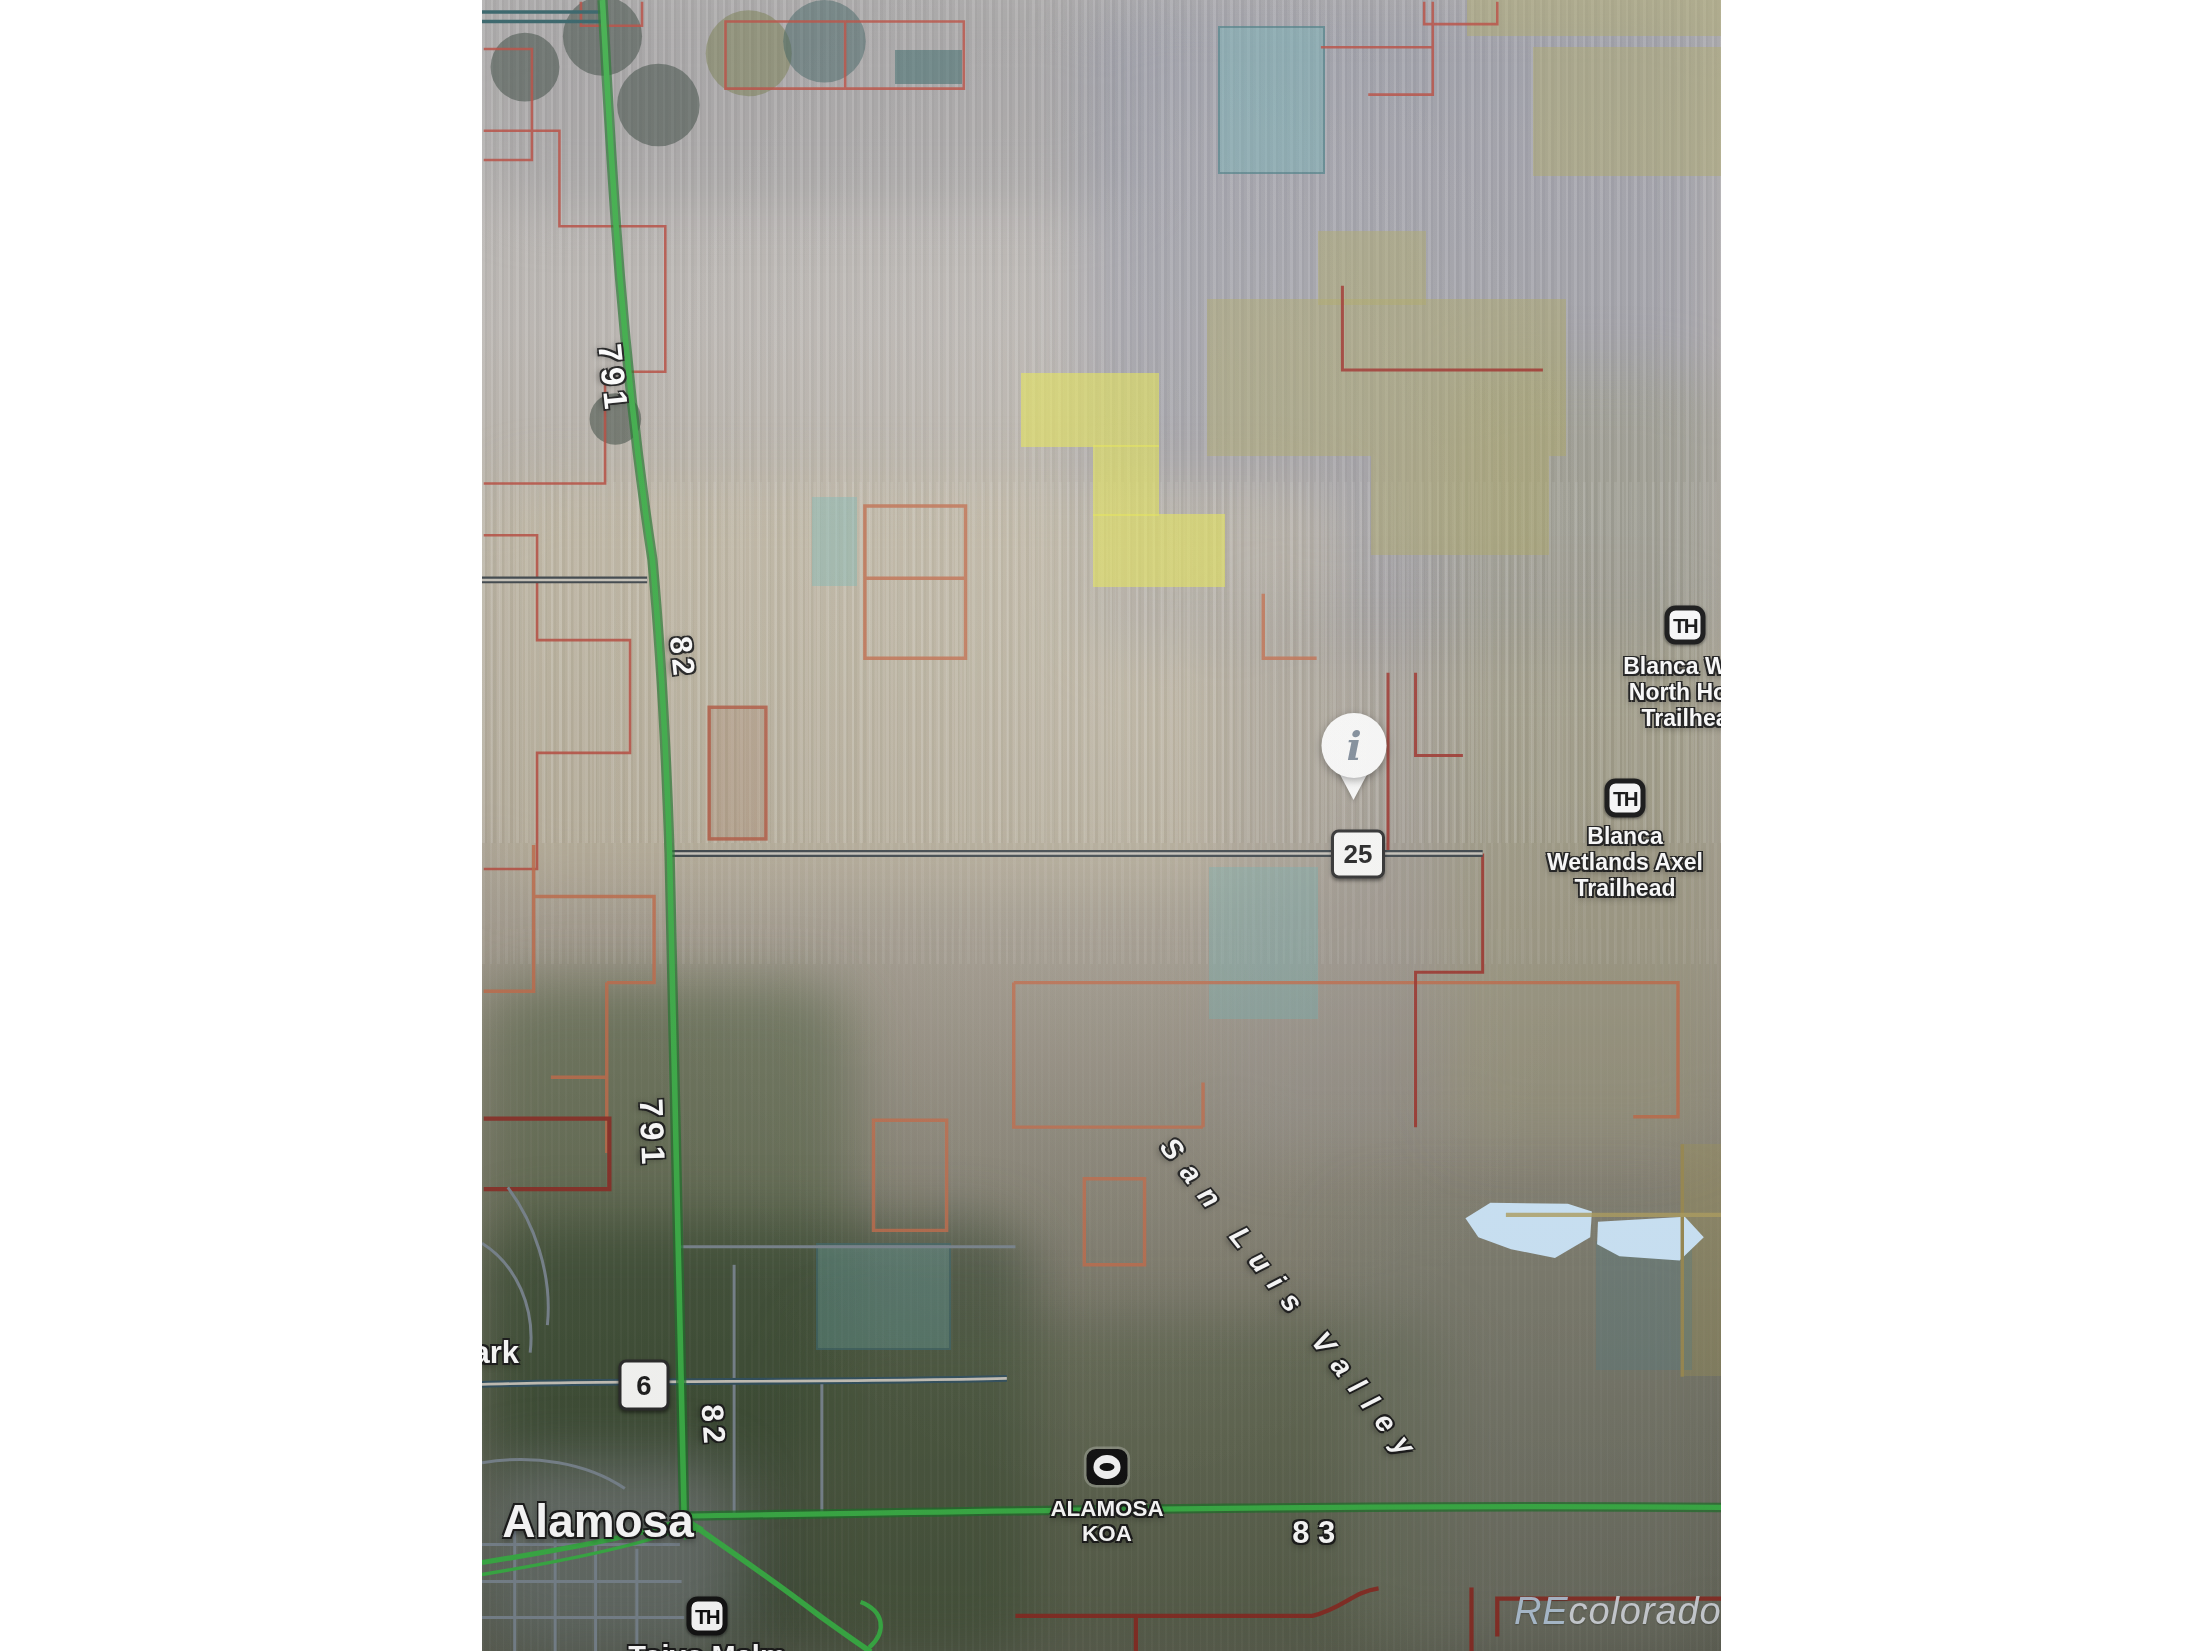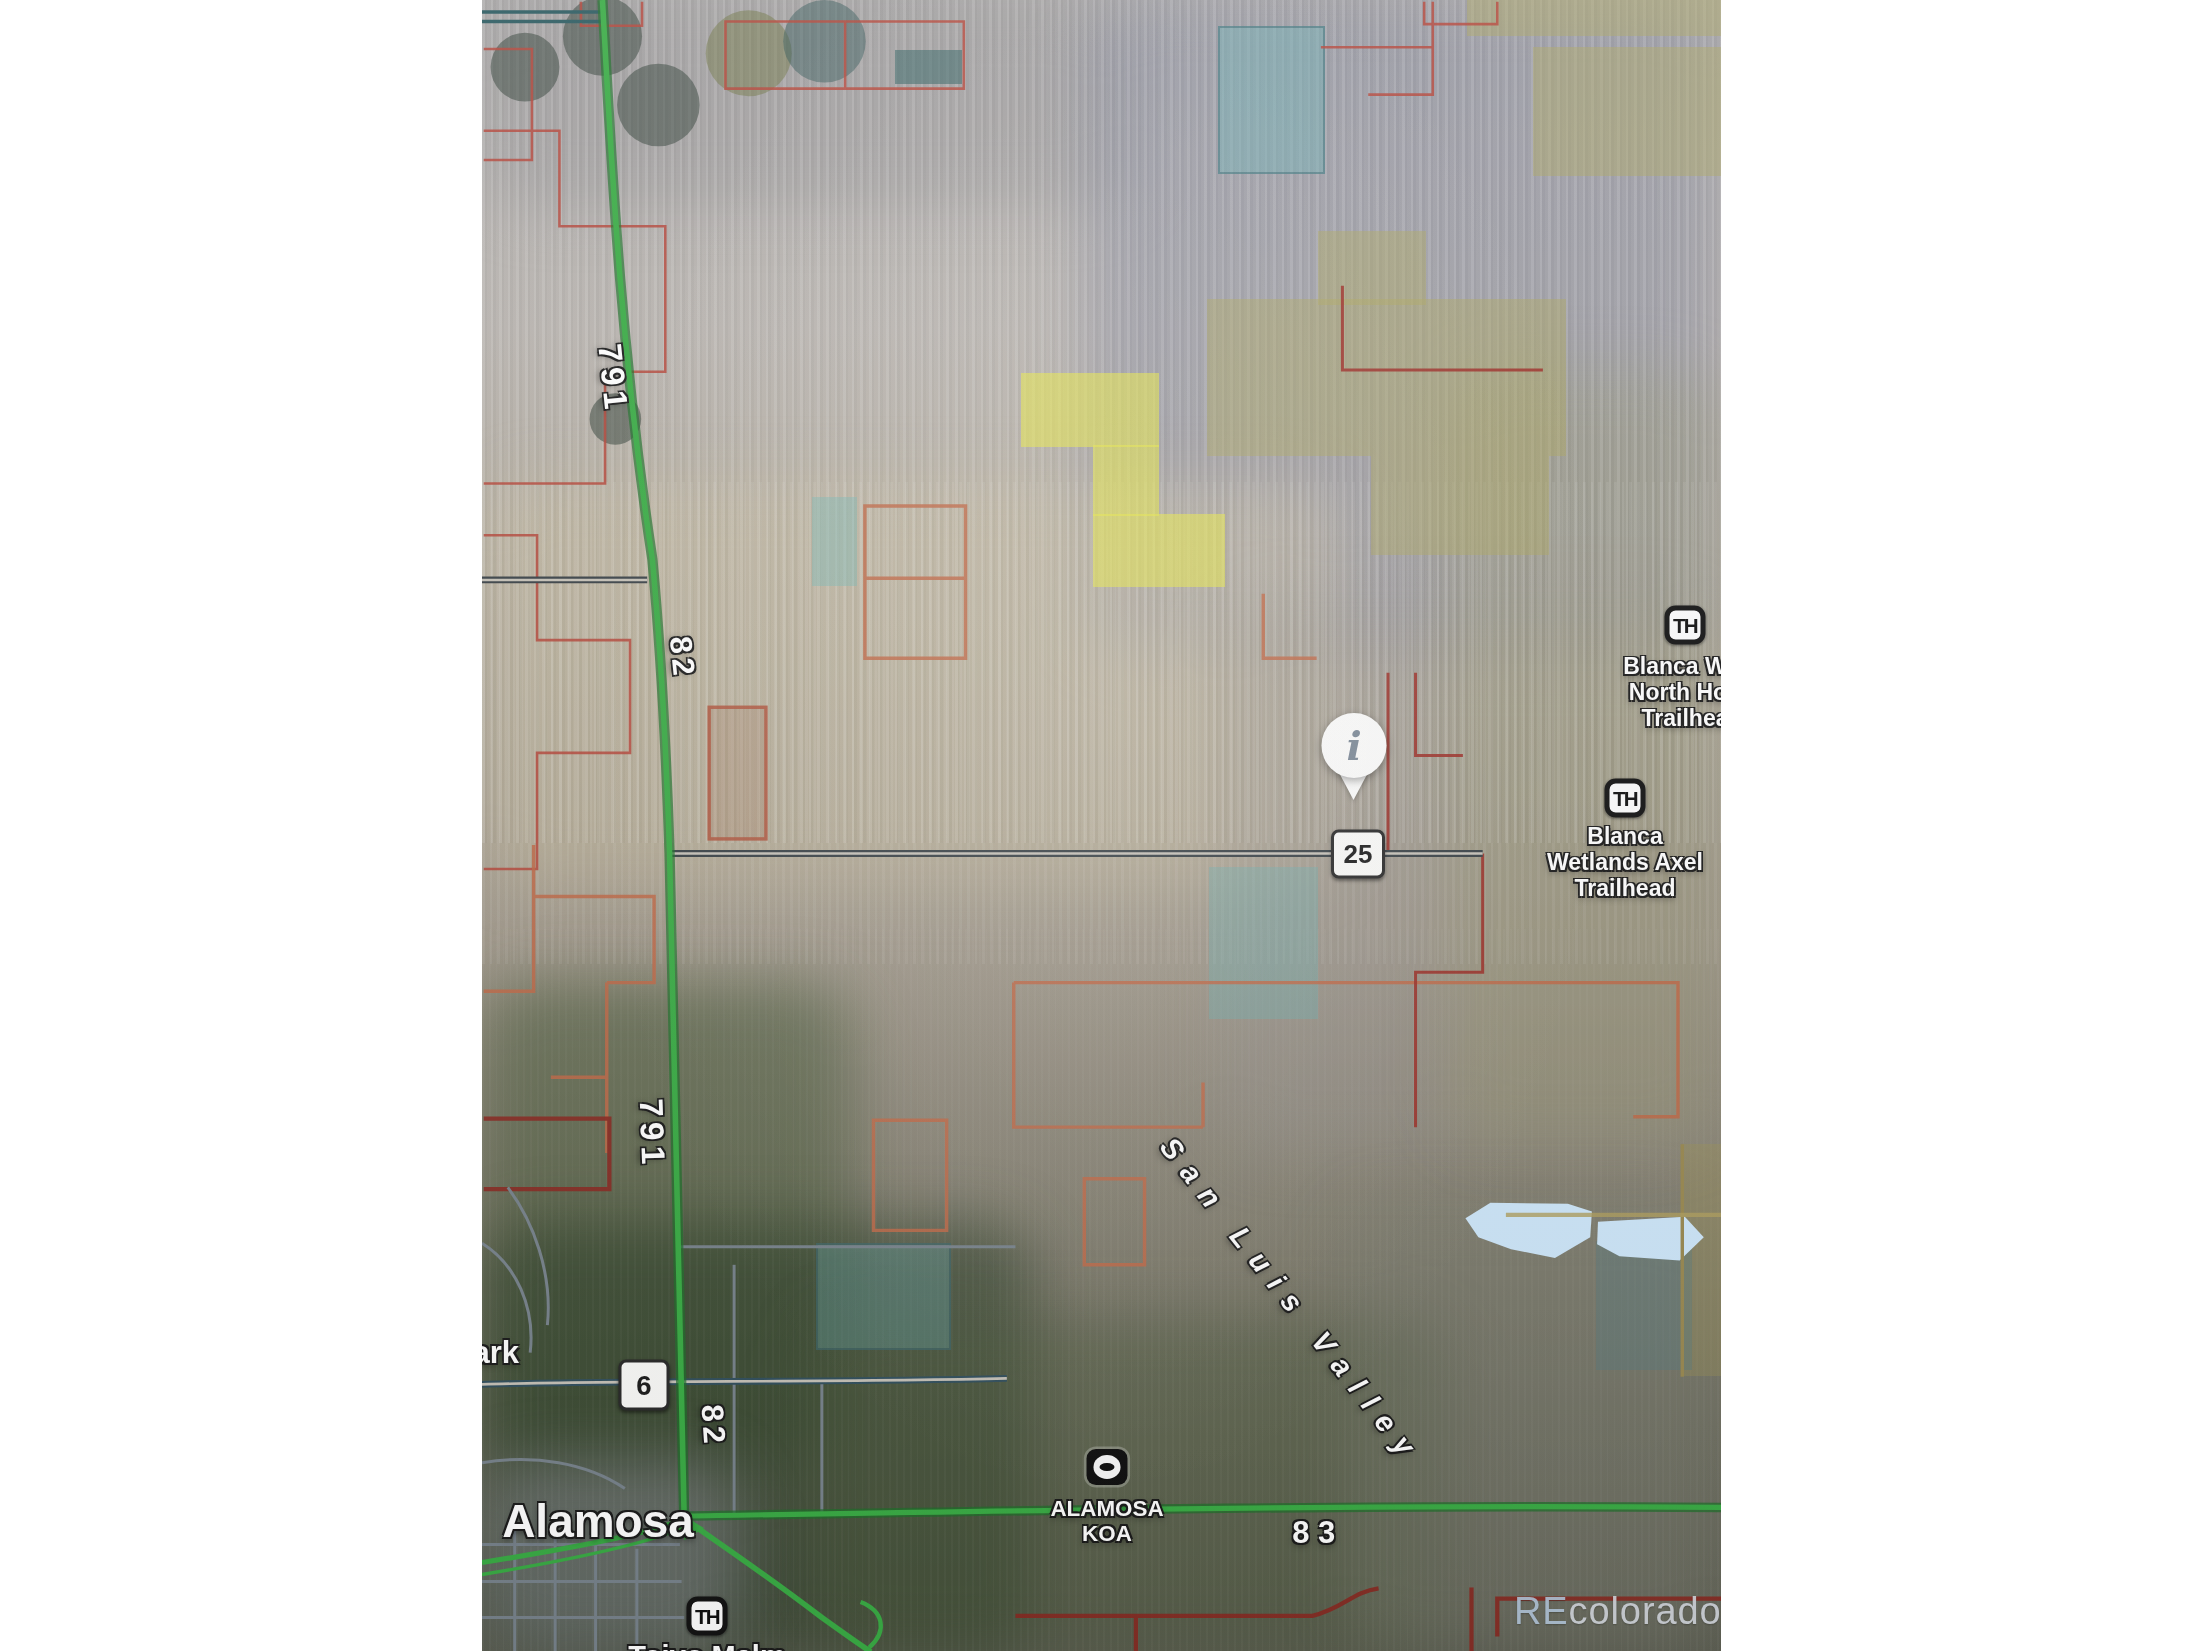--- a/index.html
+++ b/index.html
@@ -28,22 +28,22 @@
   .thtext{text-align:center;line-height:1.12;font-size:23px;}
   .pin{position:absolute;transform:translate(-50%,-100%);width:69px;height:89px;}
   .pin-circle{position:absolute;left:1.7px;top:0;width:65px;height:65px;border-radius:50%;background:#fcfcfb;box-shadow:0 2.6px 8.6px rgba(0,0,0,.35);}
   .pin-tail{position:absolute;left:16.3px;top:53px;width:0;height:0;border-left:18px solid transparent;border-right:18px solid transparent;border-top:34px solid #fcfcfb;filter:drop-shadow(0 1.7px 2.6px rgba(0,0,0,.3));}
   .pin-i{position:absolute;left:0;top:8.6px;width:69px;text-align:center;font-family:"DejaVu Serif",serif;font-style:italic;font-weight:bold;font-size:40px;color:#7d8a98;}
   .koa-icon{position:absolute;transform:translate(-50%,-50%);width:41px;height:36px;background:#101010;border-radius:9.5px;display:flex;align-items:center;justify-content:center;box-shadow:0 0 0 2.6px rgba(255,255,255,.25);}
   .koa-inner{width:27.5px;height:24px;background:#fbfbfb;border-radius:50%;display:flex;align-items:center;justify-content:center;}
   .koa-dot{width:15.5px;height:8.6px;background:#101010;border-radius:50%;}
   .watermark{position:absolute;font-size:38px;font-weight:normal;letter-spacing:0.9px;opacity:.92;white-space:nowrap;
        text-shadow:0 0.9px 1.7px rgba(0,0,0,.25);}
-  .wm-re{color:#aabccf;}
-  .wm-rest{color:#c9cdd3;}
+  .wm-re{color:#aabccf;font-style:italic;}
+  .wm-rest{color:#c9cdd3;font-style:italic;}
 </style>
 </head>
 <body>
 
 <div id="stage">
   <div id="map">
 
     <div class="patch" style="left:0;top:0;width:654px;height:206px;background:rgba(152,150,152,.55);"></div>
     <div class="patch" style="left:602px;top:0;width:637px;height:654px;background:rgba(128,134,156,.45);"></div>
     <div class="patch" style="left:0;top:482px;width:860px;height:404px;background:rgba(198,186,158,.45);"></div>

